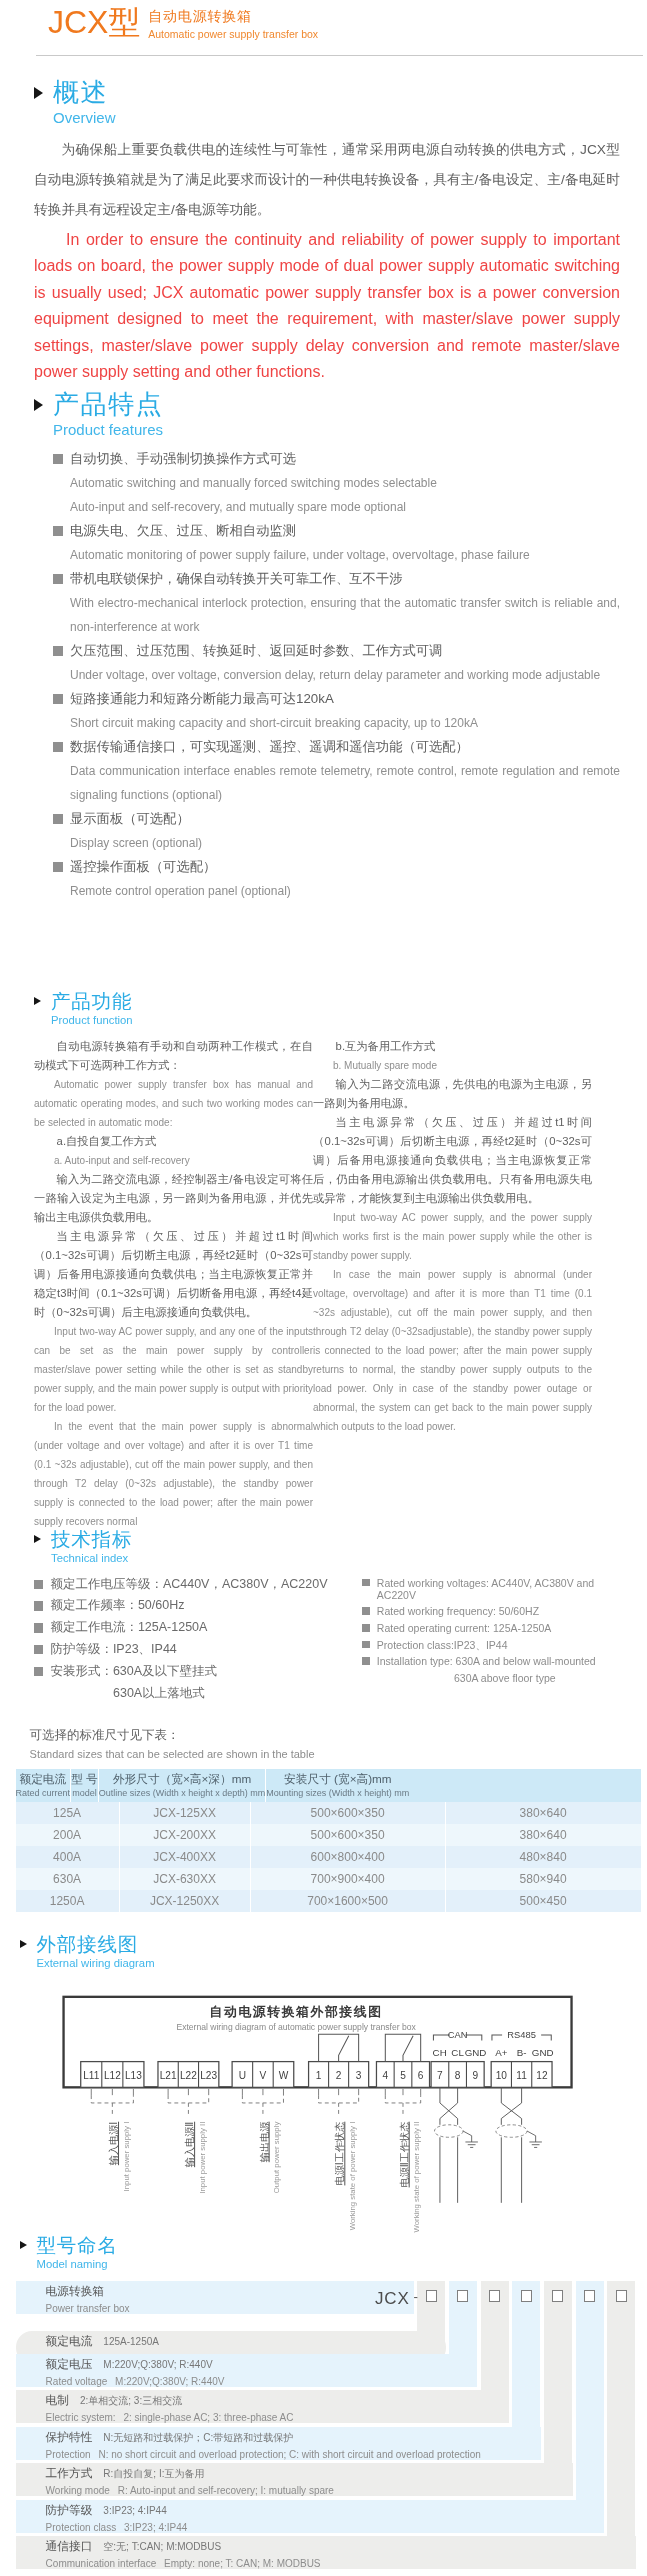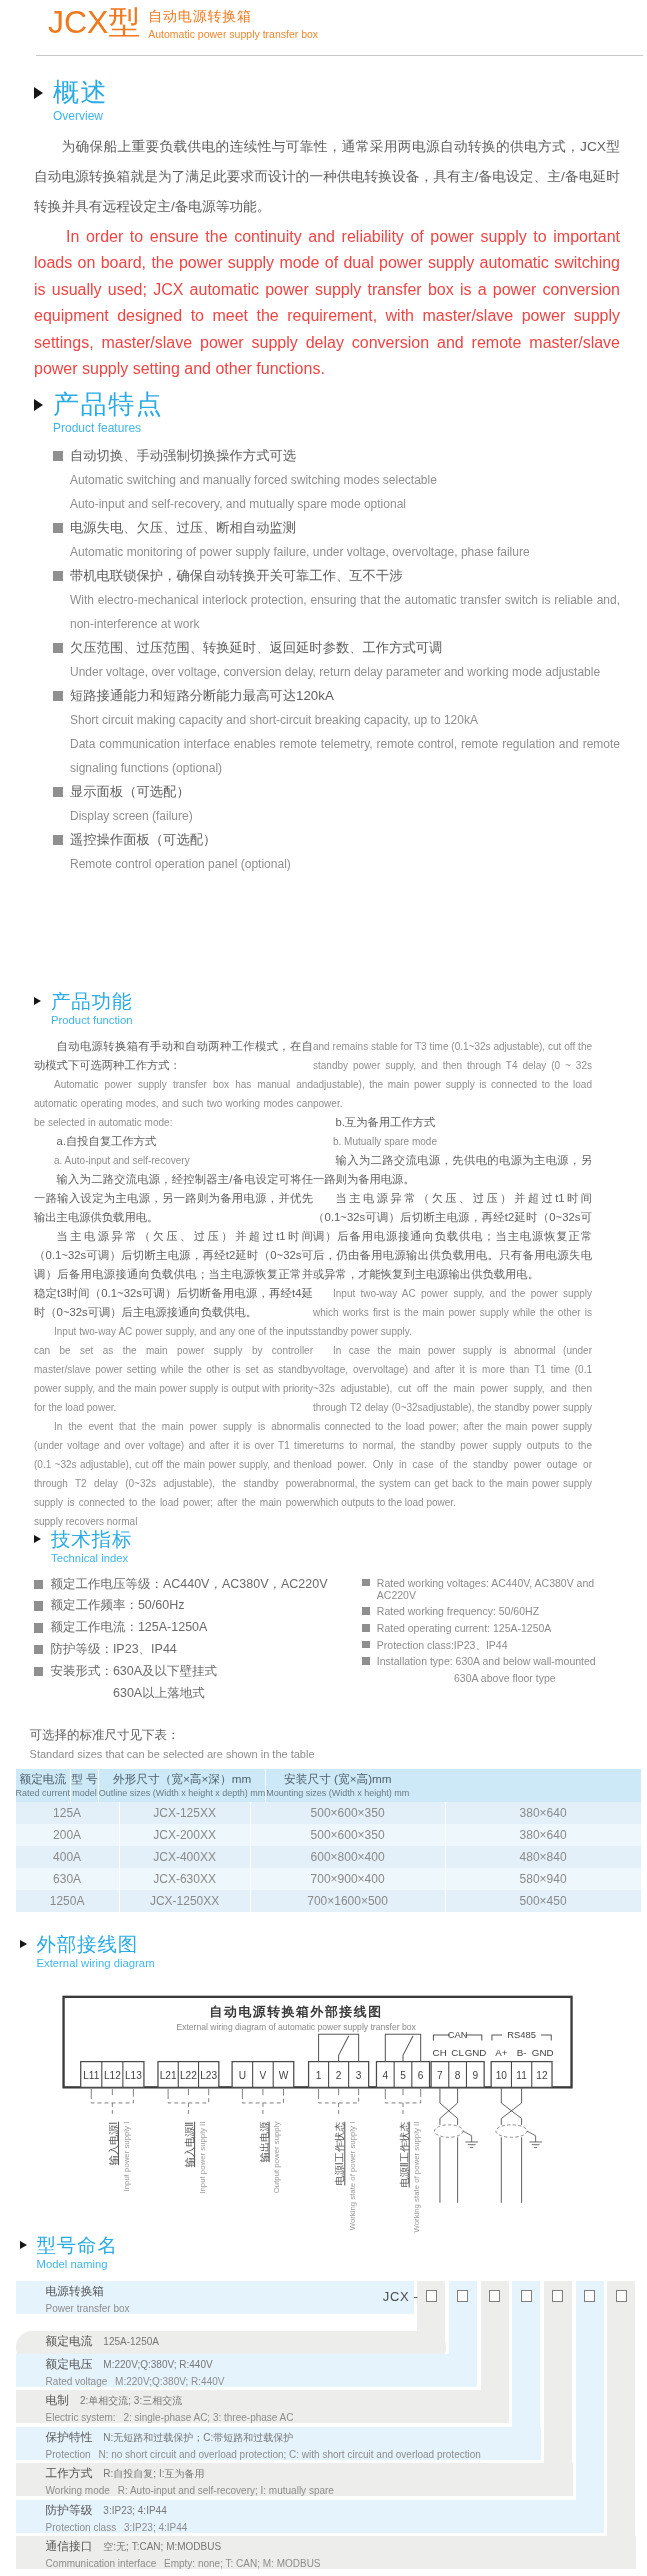--- a/index.html
+++ b/index.html
@@ -13,21 +13,21 @@
   .hdr-cn { font-size:14px; color:#f0791e; letter-spacing:0.8px; }
   .hdr-en { font-size:10.5px; color:#f0882f; margin-top:2.3px; }
   .hdiv { position:absolute; top:55px; left:36px; width:607px; height:0.8px; background:#c9c9c9; }
 
   
   .sh { display:flex; gap:10px; }
   .sh .tri { width:0; height:0; flex:none; }
   .sh-lg .tri { border-left:9.4px solid #161616; border-top:6.2px solid transparent; border-bottom:6.2px solid transparent; margin-top:8.6px; }
   .sh-md .tri { border-left:7.8px solid #161616; border-top:4.7px solid transparent; border-bottom:4.7px solid transparent; margin-top:7px; }
   .sh-lg .t-cn { font-size:26px; color:#2aabe4; line-height:1.12; letter-spacing:1.6px; }
-  .sh-lg .t-en { font-size:12px; color:#41b6ea; margin-top:1.6px; }
+  .sh-lg .t-en { font-size:15px; color:#41b6ea; margin-top:1.6px; }
   .sh-md .t-cn { font-size:19.5px; color:#2aabe4; line-height:1.15; letter-spacing:0.8px; }
   .sh-md .t-en { font-size:11.3px; color:#41b6ea; margin-top:1.6px; }
 
   
   .sec-overview { position:absolute; left:34px; top:78px; width:586px; }
   .ov-cn { margin-top:9.4px; font-size:13.7px; color:#5f5f5f; line-height:30px; text-align:justify; text-indent:2em; }
   .ov-en { margin-top:1.6px; font-size:16px; color:#ef4444; line-height:26.5px; text-align:justify; text-indent:2em; }
 
   
   .sec-features { position:absolute; left:34px; top:390px; width:586px; }
@@ -85,21 +85,21 @@
   #naming-diagram { position:absolute; left:15.6px; top:2281px; width:624px; height:295px; }
   .nrow { position:absolute; left:0; height:33px; padding:3.1px 0 0 30px; box-sizing:border-box; }
   .tone-blue { background:#e5f3fc; }
   .tone-gray { background:#ededeb; }
   .nstrip { position:absolute; top:0; }
   .ncn { font-size:11.7px; color:#555; }
   .ncd { font-size:10px; color:#777; margin-left:11px; }
   .nl2 { margin-top:1.6px; }
   .nen { font-size:10px; color:#8d8d8d; }
   .ned { font-size:10px; color:#8d8d8d; margin-left:7.8px; }
-  .ncode { position:absolute; left:353px; top:7.8px; width:41px; text-align:right; font-size:13px; color:#4c4c4c; letter-spacing:0.8px; }
+  .ncode { position:absolute; left:353px; top:7.8px; width:41px; text-align:right; font-size:17px; color:#4c4c4c; letter-spacing:0.8px; }
   .ndash { position:absolute; left:398px; top:7.8px; font-size:13.3px; color:#555; }
   .nbox { position:absolute; top:9.4px; width:11.7px; height:11.7px; background:#fff; border:1.6px solid #7f7f7f; box-sizing:border-box; }
 </style>
 </head>
 <body>
 
 <div class="page">
 
   <div class="hdr">
     <div class="hdr-model">JCX型</div>
@@ -170,29 +170,33 @@
 
         <div class="feat">
           <div class="f-cn">
             <span class="fsq"></span>
             <span>短路接通能力和短路分断能力最高可达120kA</span>
           </div>
           <div class="f-en">Short circuit making capacity and short-circuit breaking capacity, up to 120kA</div>
         </div>
 
         <div class="feat">
+          <div class="f-cn">
+            <span class="fsq"></span>
+            <span>数据传输通信接口，可实现遥测、遥控、遥调和遥信功能（可选配）</span>
+          </div>
           <div class="f-en">Data communication interface enables remote telemetry, remote control, remote regulation and remote signaling functions (optional)</div>
         </div>
 
         <div class="feat">
           <div class="f-cn">
             <span class="fsq"></span>
             <span>显示面板（可选配）</span>
           </div>
-          <div class="f-en">Display screen (failure)</div>
+          <div class="f-en">Display screen (optional)</div>
         </div>
 
         <div class="feat">
           <div class="f-cn">
             <span class="fsq"></span>
             <span>遥控操作面板（可选配）</span>
           </div>
           <div class="f-en">Remote control operation panel (optional)</div>
         </div>
       </div>
@@ -213,21 +217,20 @@
           <p class="en">Automatic power supply transfer box has manual and automatic operating modes, and such two working modes can be selected in automatic mode:</p>
           <p class="cn">a.自投自复工作方式</p>
           <p class="en">a. Auto-input and self-recovery</p>
           <p class="cn">输入为二路交流电源，经控制器主/备电设定可将任一路输入设定为主电源，另一路则为备用电源，并优先输出主电源供负载用电。</p>
           <p class="cn">当主电源异常（欠压、过压）并超过t1时间（0.1~32s可调）后切断主电源，再经t2延时（0~32s可调）后备用电源接通向负载供电；当主电源恢复正常并稳定t3时间（0.1~32s可调）后切断备用电源，再经t4延时（0~32s可调）后主电源接通向负载供电。</p>
           <p class="en">Input two-way AC power supply, and any one of the inputs can be set as the main power supply by controller master/slave power setting while the other is set as standby power supply, and the main power supply is output with priority for the load power.</p>
           <p class="en">In the event that the main power supply is abnormal (under voltage and over voltage) and after it is over T1 time (0.1 ~32s adjustable), cut off the main power supply, and then through T2 delay (0~32s adjustable), the standby power supply is connected to the load power; after the main power supply recovers normal</p>
         </div>
       <div class="fn-col">
 
-      <p class="encont">and remains stable for T3 time (0.1~32s adjustable), cut off the standby power supply, and then through T4 delay (0 ~ 32s adjustable), the main power supply is connected to the load power.</p>
           <p class="cn">b.互为备用工作方式</p>
           <p class="en">b. Mutually spare mode</p>
           <p class="cn">输入为二路交流电源，先供电的电源为主电源，另一路则为备用电源。</p>
           <p class="cn">当主电源异常（欠压、过压）并超过t1时间（0.1~32s可调）后切断主电源，再经t2延时（0~32s可调）后备用电源接通向负载供电；当主电源恢复正常后，仍由备用电源输出供负载用电。只有备用电源失电或异常，才能恢复到主电源输出供负载用电。</p>
           <p class="en">Input two-way AC power supply, and the power supply which works first is the main power supply while the other is standby power supply.</p>
           <p class="en">In case the main power supply is abnormal (under voltage, overvoltage) and after it is more than T1 time (0.1 ~32s adjustable), cut off the main power supply, and then through T2 delay (0~32sadjustable), the standby power supply is connected to the load power; after the main power supply returns to normal, the standby power supply outputs to the load power. Only in case of the standby power outage or abnormal, the system can get back to the main power supply which outputs to the load power.</p>
         </div>
     </div>
   </div>
 

